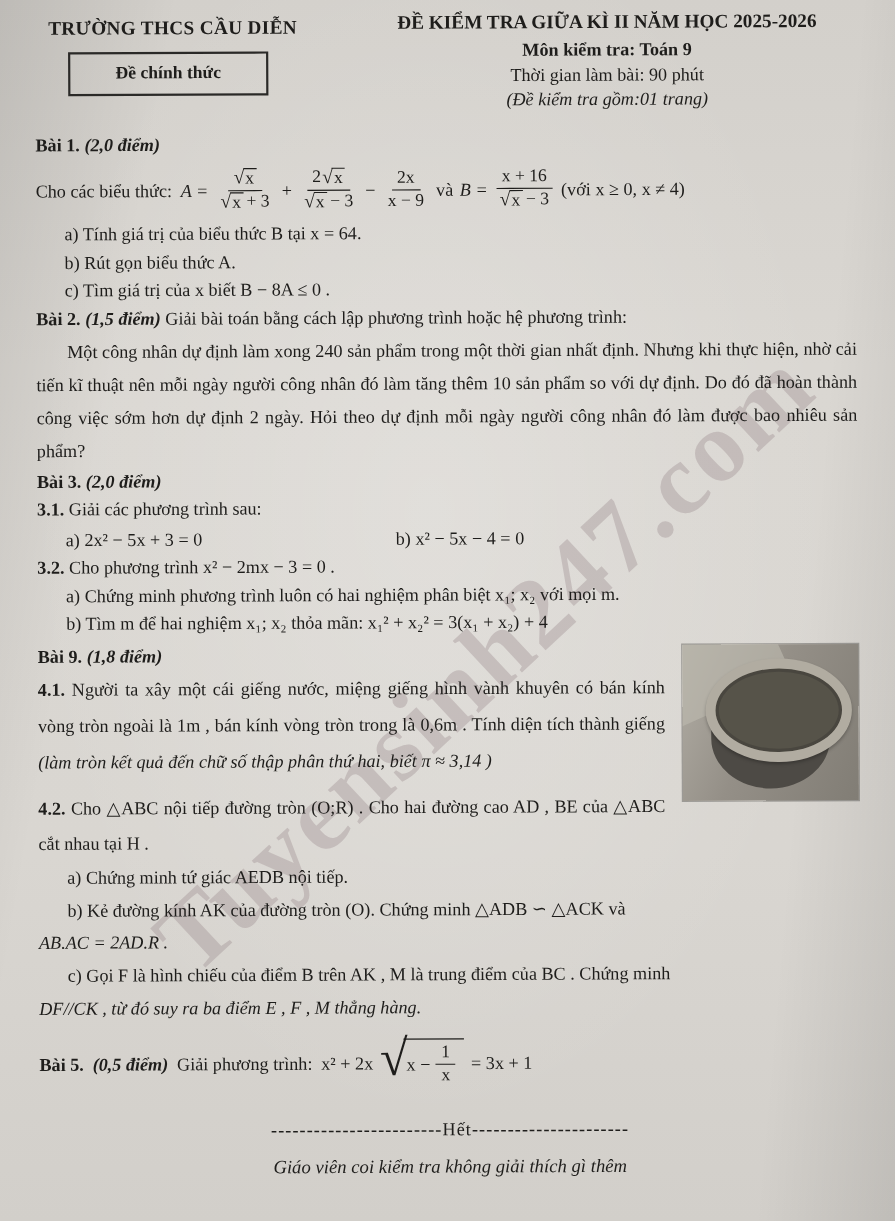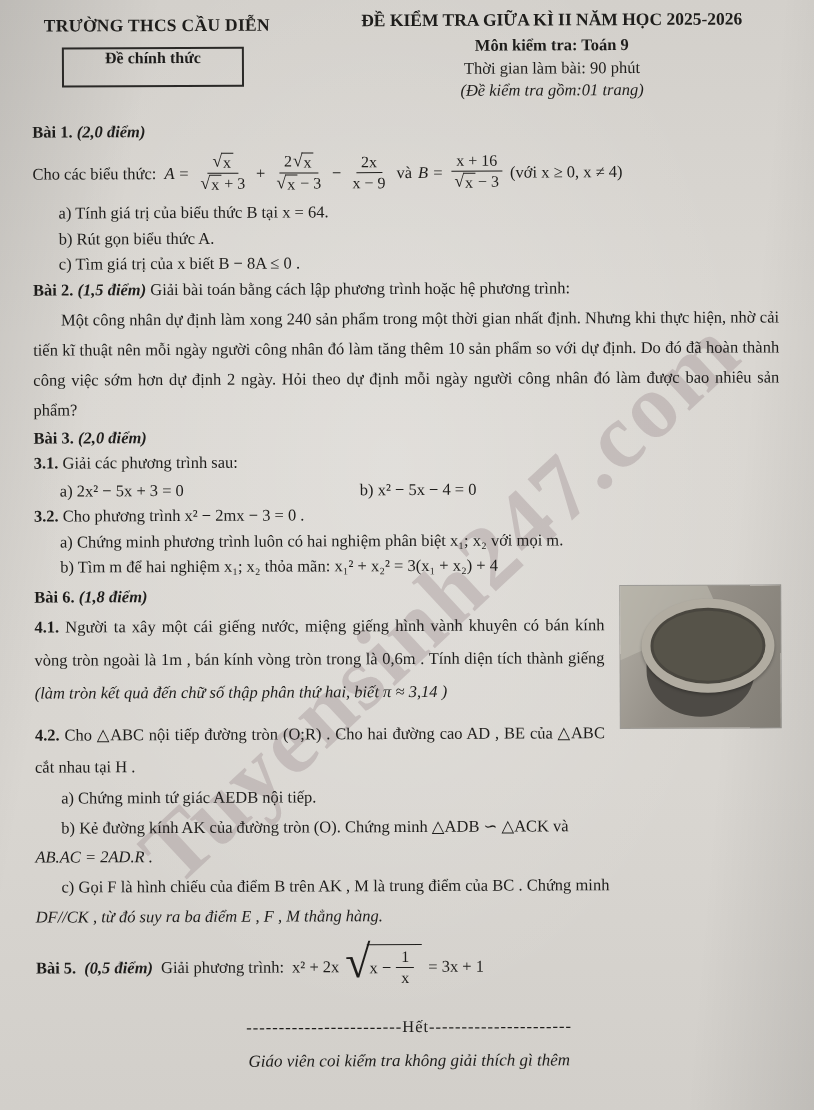--- a/index.html
+++ b/index.html
@@ -27,21 +27,21 @@
   }
   header { position:relative; height:118px; z-index:1; }
   .school { position:absolute; left:12px; top:14px; font-weight:bold; font-size:17.5px; letter-spacing:0.3px; }
   .hdr-right { position:absolute; left:285px; top:10px; width:470px; text-align:center; }
   .exam-title { font-weight:bold; font-size:17.5px; }
   .subject   { font-weight:bold; font-size:16.5px; margin-top:5px; }
   .time      { font-size:16.5px; margin-top:3px; }
   .pages-note{ font-size:16.5px; font-style:italic; margin-top:2px; }
   .official-box {
     position:absolute; left:30px; top:46px; width:178px; height:36px;
-    border:2px solid #2a2927; display:flex; align-items:flex-start; justify-content:center;
+    border:2px solid #2a2927; display:flex; align-items:center; justify-content:center;
   }
   .official-box span { font-weight:bold; font-size:16px; }
   main { position:relative; z-index:1; font-size:16.5px; line-height:1.55; }
   .sec-head { font-weight:bold; }
   .pts { font-style:italic; font-weight:bold; }
   .inline-lead { font-weight:normal; }
   .indent { margin-left:26px; }
   .just { text-align:justify; }
 
   
@@ -213,21 +213,21 @@
         <div class="indent">b) Tìm m để hai nghiệm x₁; x₂ thỏa mãn:  x₁² + x₂² = 3(x₁ + x₂) + 4</div>
       </section>
 
       <section class="b4wrap">
         <div class="well-photo">
           <div class="wp-path"></div>
           <div class="wp-body"></div>
           <div class="wp-rim"></div>
         </div>
         <div>
-          <span class="sec-head">Bài 6.</span>
+          <span class="sec-head">Bài 9.</span>
           <span class="pts">(1,8 điểm)</span>
         </div>
         <div class="p41">
           <span class="sec-head">4.1.</span>
           <span>Người ta xây một cái giếng nước, miệng giếng hình vành khuyên có bán kính vòng tròn ngoài là 1m , bán kính vòng tròn trong là 0,6m . Tính diện tích thành giếng </span><span class="pts" style="font-weight:normal">(làm tròn kết quả đến chữ số thập phân thứ hai, biết  π ≈ 3,14 )</span>
         </div>
         <div class="p42">
           <span class="sec-head">4.2.</span>
           <span>Cho  △ABC  nội tiếp đường tròn  (O;R) .  Cho hai đường cao AD ,  BE  của  △ABC cắt nhau tại H .</span>
         </div>

